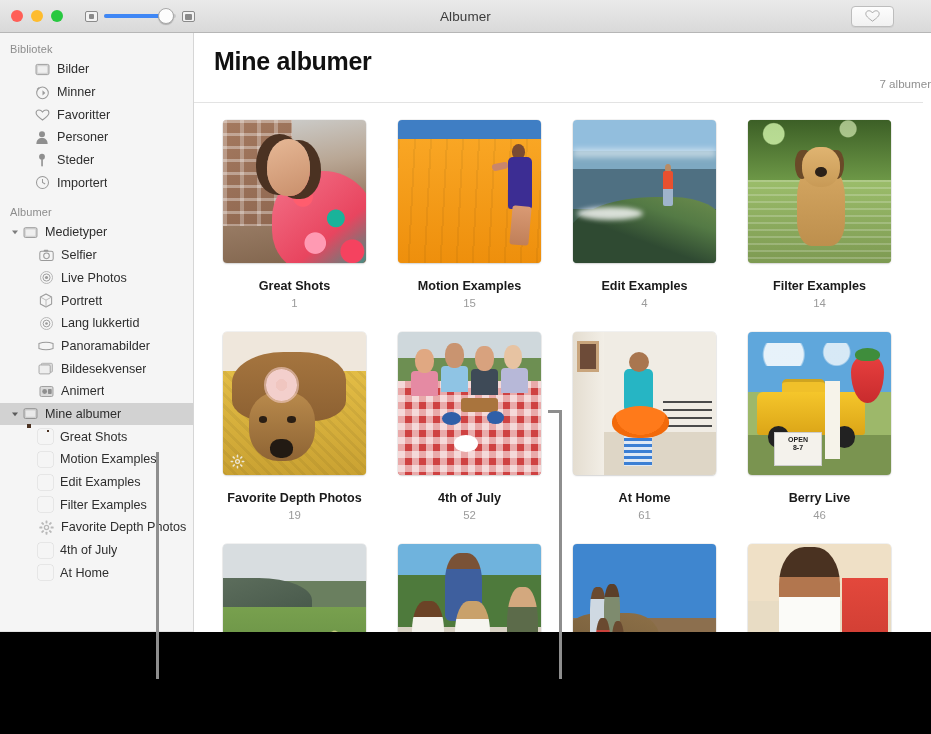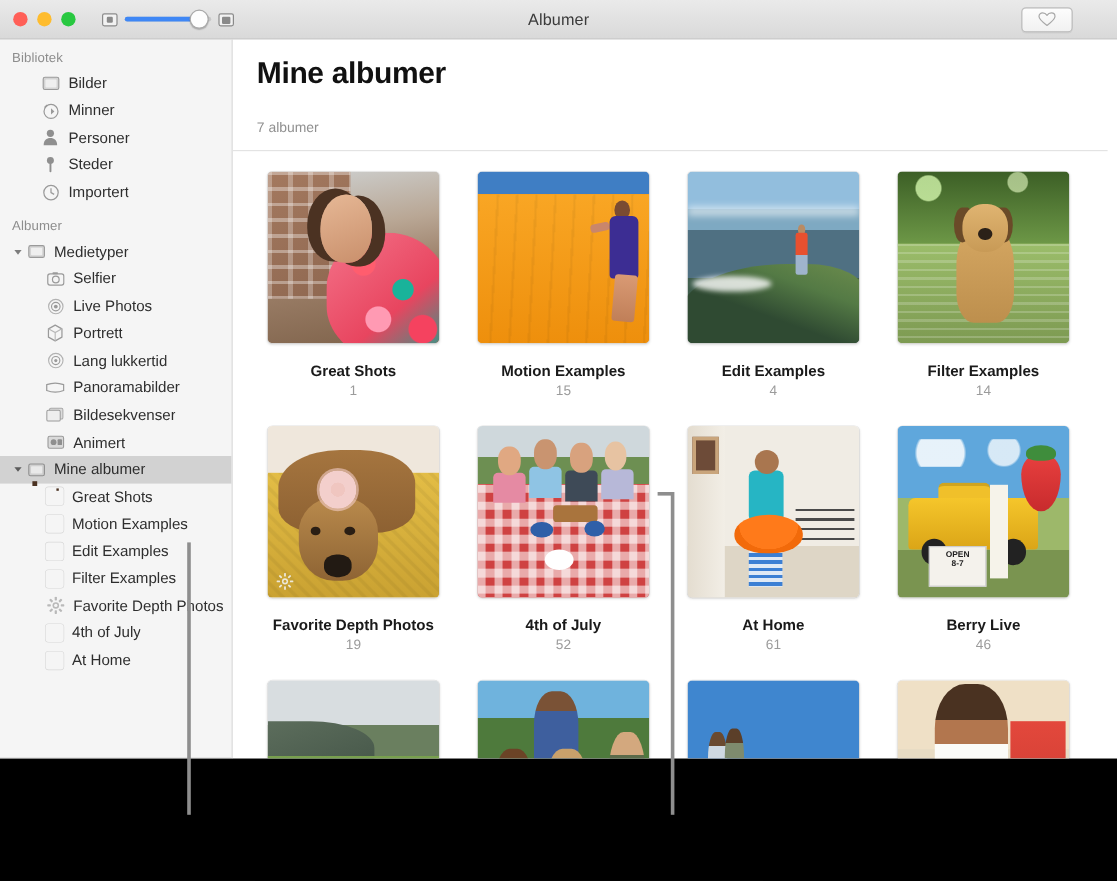--- a/index.html
+++ b/index.html
@@ -128,21 +128,21 @@
     width: 15px; height: 15px; border-radius: 2.5px;
     margin-right: 7px; flex: 0 0 15px;
     background-size: cover; background-position: center;
     box-shadow: 0 0 0 .5px rgba(0,0,0,.12);
   }
 
   
   .content { flex: 1 1 auto; background: #ffffff; position: relative; overflow: hidden; }
   .content-head { padding: 14px 0 0 20px; }
   .page-title { font-size: 25px; font-weight: 700; color: #111; letter-spacing: -.3px; }
-  .page-sub { font-size: 11.6px; color: #909090; margin-top: 24px; }
+  .page-sub { font-size: 11.6px; color: #909090; margin-top: 1px; text-align: right; }
   .head-rule {
     margin-top: 12px; height: 1px; background: #e3e3e3;
     margin-left: 0; margin-right: 8px;
   }
 
   .grid {
     display: grid;
     grid-template-columns: repeat(4, 175px);
     column-gap: 0;
     row-gap: 0;
@@ -487,20 +487,28 @@
           <span class="sb-ico">
             <svg width="15" height="15" viewBox="0 0 16 16">
                 <circle cx="8" cy="8.4" r="6.2" fill="none" stroke="#9a9a9a" stroke-width="1.1"></circle>
                 <path d="M8 5.6 L11 8.4 L8 11.2 Z" fill="#9a9a9a"></path>
                 <path d="M2.2 4.8 L4.6 2.6" stroke="#9a9a9a" stroke-width="1.1" fill="none"></path>
               </svg>
           </span>
           <span class="sb-label">Minner</span>
         </div>
 
+        <div class="sb-row indent1">
+          <span class="sb-ico">
+            <svg width="15" height="14" viewBox="0 0 18 16">
+                <path d="M9 14 C3.5 10 1.3 8 1.3 5.5 C1.3 3.5 2.8 2 4.7 2 C6 2 8 2.9 9 4.4 C10 2.9 12 2 13.3 2 C15.2 2 16.7 3.5 16.7 5.5 C16.7 8 14.5 10 9 14 Z" fill="none" stroke="#9a9a9a" stroke-width="1.3"></path>
+              </svg>
+          </span>
+          <span class="sb-label">Favoritter</span>
+        </div>
 
         <div class="sb-row indent1">
           <span class="sb-ico">
             <svg width="14" height="15" viewBox="0 0 14 16">
                 <circle cx="7" cy="4.4" r="3.2" fill="#8f8f8f"></circle>
                 <path d="M1 15 C1 10.6 3.6 8.6 7 8.6 C10.4 8.6 13 10.6 13 15 Z" fill="#8f8f8f"></path>
               </svg>
           </span>
           <span class="sb-label">Personer</span>
         </div>

